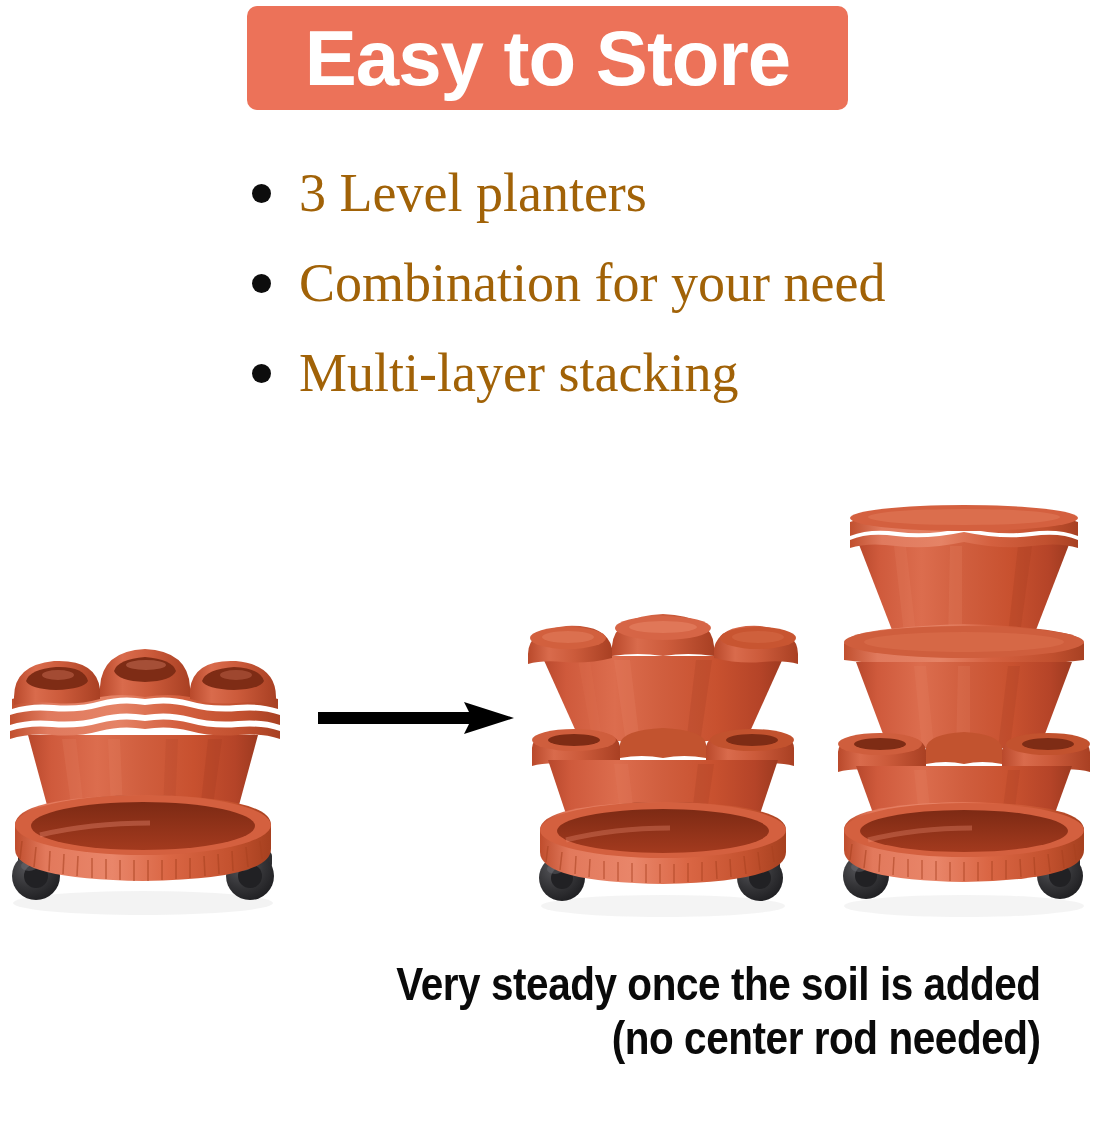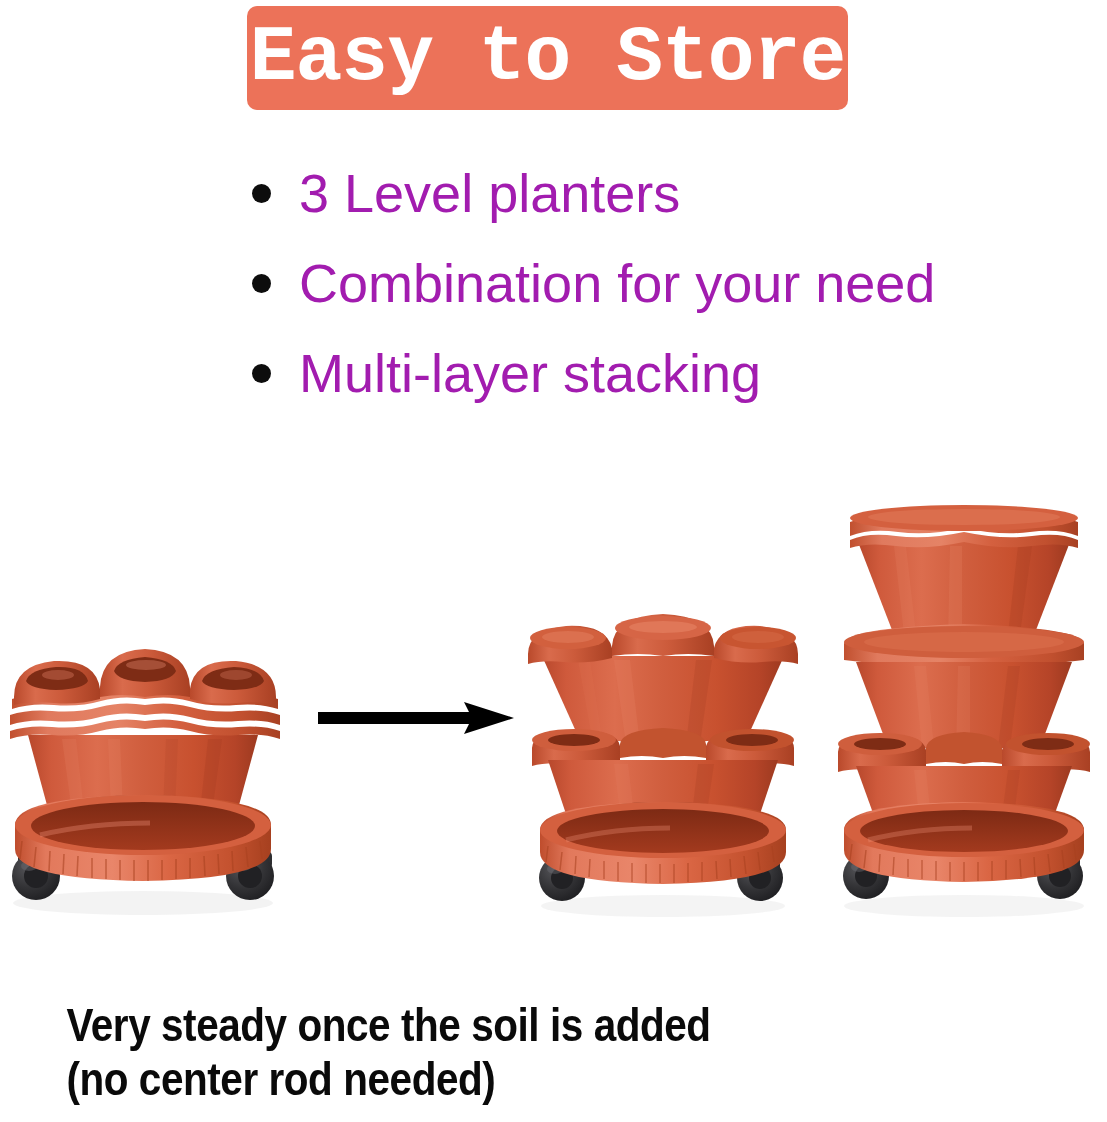--- a/index.html
+++ b/index.html
@@ -30,21 +30,21 @@
     align-items: center;
     justify-content: center;
   }
   #banner-title {
     color: #ffffff;
     font-size: 78px;
     font-weight: 700;
     letter-spacing: -1px;
     line-height: 1;
     white-space: nowrap;
-    font-family: Liberation Mono, monospace;
+    font-family: Liberation Sans, sans-serif;
   }
 
   
   #feature-list {
     position: absolute;
     left: 252px;
     top: 148px;
     width: 800px;
     margin: 0;
     padding: 0;
@@ -58,24 +58,24 @@
   .bullet-dot {
     width: 19px;
     height: 19px;
     border-radius: 50%;
     background: #0d0d0d;
     flex: 0 0 auto;
     margin-right: 28px;
   }
   .feature-text {
     font-size: 54px;
-    color: #a21caf;
+    color: #a16207;
     line-height: 1;
     white-space: nowrap;
-    font-family: Liberation Sans, sans-serif;
+    font-family: Liberation Serif, serif;
   }
 
   
   #product-stage {
     position: absolute;
     left: 0;
     top: 470px;
     width: 1107px;
     height: 460px;
   }
@@ -87,23 +87,23 @@
     left: 318px;
     top: 700px;
     width: 196px;
     height: 36px;
   }
 
   
   #bottom-caption {
     position: absolute;
     left: 0;
-    top: 998px;
+    top: 957px;
     width: 1107px;
-    text-align: left;
+    text-align: right;
   }
   .caption-line {
     display: block;
     font-family: "Liberation Sans Narrow", "Liberation Sans", sans-serif;
     font-weight: 700;
     font-size: 46px;
     line-height: 54px;
     color: #0a0a0a;
     transform: scaleX(0.88);
     letter-spacing: -0.5px;

